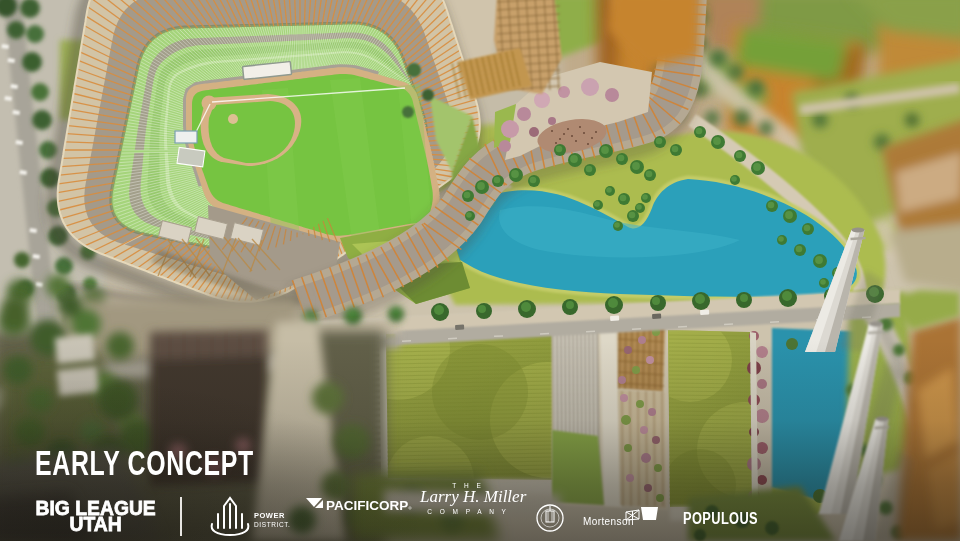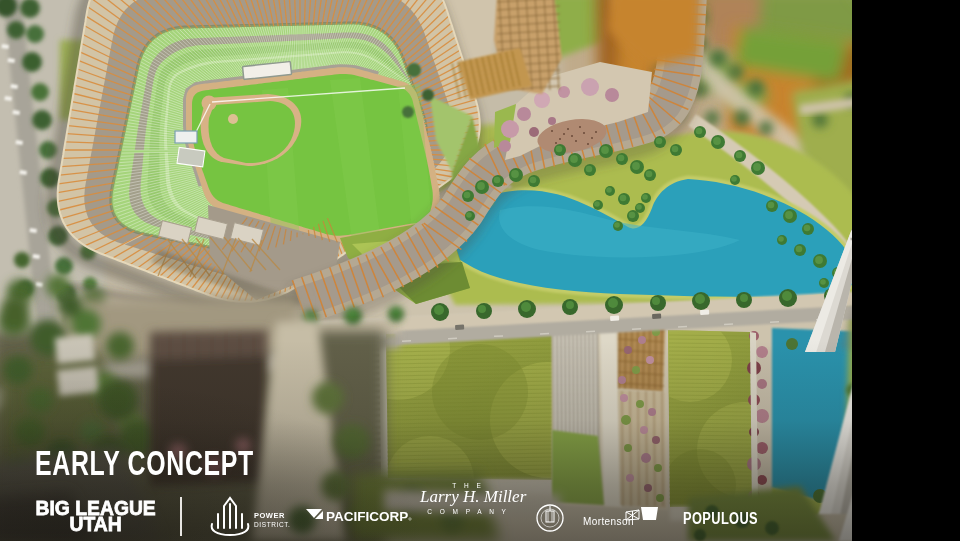--- a/index.html
+++ b/index.html
@@ -1,15 +1,15 @@
 <!DOCTYPE html>
 <html><head><meta charset="utf-8">
 <style>
 html,body{margin:0;padding:0;background:#000}
-#scene{position:relative;width:852px;height:541px;overflow:hidden;font-family:"Liberation Sans",sans-serif}
+#scene{position:relative;width:960px;height:541px;overflow:hidden;font-family:"Liberation Sans",sans-serif}
 .wt{color:#fff;position:absolute}
 </style></head>
 <body>
 <div id="scene">
 <svg width="960" height="541" viewBox="0 0 960 541" style="position:absolute;top:0;left:0">
       <defs>
 <filter id="b1" x="-30%" y="-30%" width="160%" height="160%">
           <feGaussianBlur stdDeviation="1.1"></feGaussianBlur>
         </filter>
 <filter id="b2" x="-30%" y="-30%" width="160%" height="160%">
@@ -1506,21 +1506,21 @@
 <svg class="wt" style="left:208px;top:494px" width="84" height="46" viewBox="0 0 84 46">
 <g stroke="#fff" fill="none" stroke-width="2" stroke-linecap="round">
 <path d="M16,34 L16,12 L22,4 L28,12 L28,34"></path>
 <path d="M10,34 L10,20 M22,34 L22,10 M34,34 L34,20"></path>
 <path d="M4,30 C2,36 8,41 22,41 C36,41 42,36 40,30"></path>
 </g>
 <text x="46" y="24" fill="#fff" font-size="7.5" font-weight="bold" font-family="Liberation Sans" letter-spacing="0.5">POWER</text>
 <text x="46" y="33" fill="#fff" font-size="6.5" font-family="Liberation Sans" letter-spacing="0.6">DISTRICT.</text>
 </svg>
 
-<div class="wt" style="left:306px;top:505px">
+<div class="wt" style="left:306px;top:494px">
 <svg width="110" height="22" viewBox="0 0 110 22">
 <polygon points="0,4 16,4 8,13" fill="#fff"></polygon>
 <polygon points="9,14 17,6 17,14" fill="#fff"></polygon>
 <text x="20" y="16" fill="#fff" font-size="13.5" font-weight="bold" font-family="Liberation Sans">PACIFICORP</text>
 <circle cx="104" cy="14" r="1.2" fill="none" stroke="#fff" stroke-width="0.5"></circle>
 </svg></div>
 
 <div class="wt" style="left:420px;top:482px;width:96px;text-align:center">
 <div style="font-size:6.5px;letter-spacing:3px">T H E</div>
 <div style="font-family:'Liberation Serif',serif;font-style:italic;font-size:17px;margin-top:-2px;white-space:nowrap">Larry H. Miller</div>

